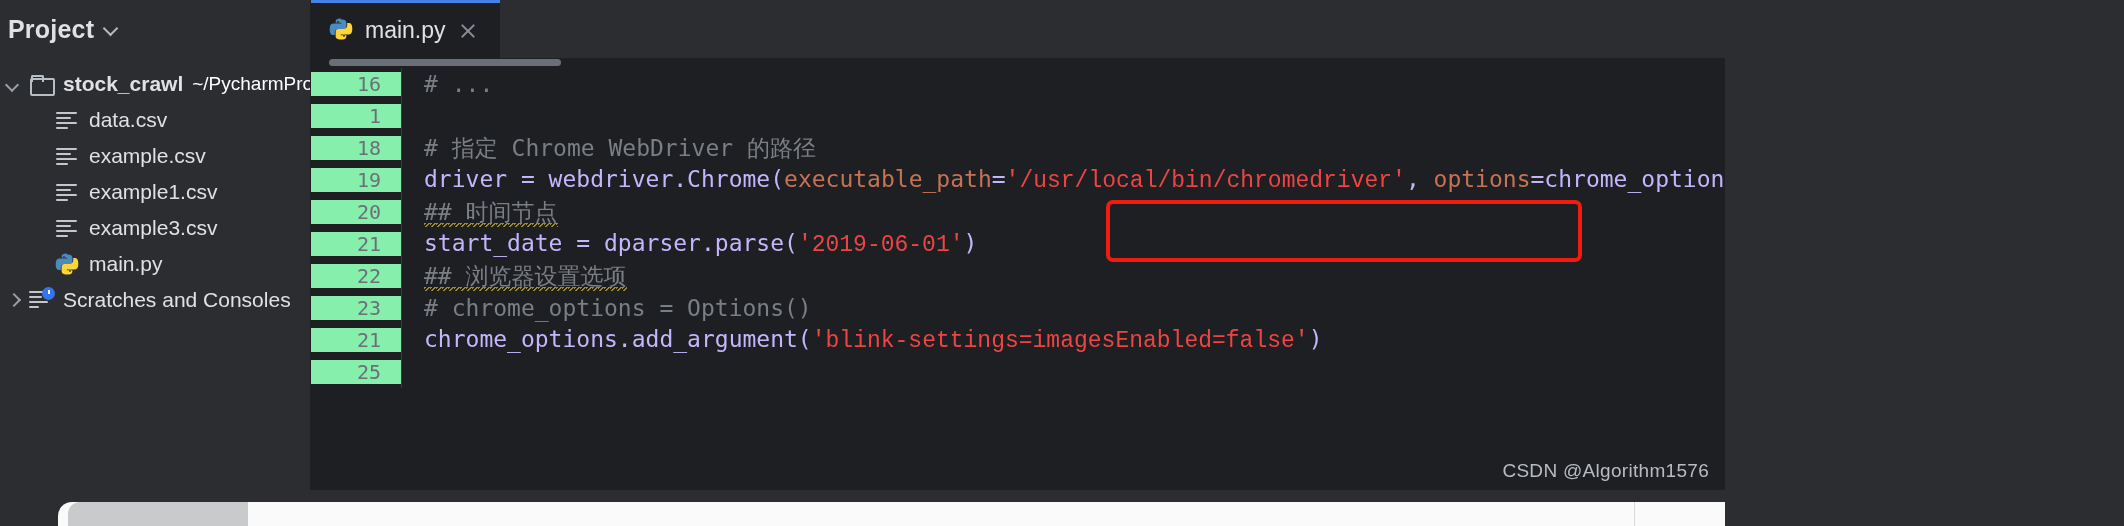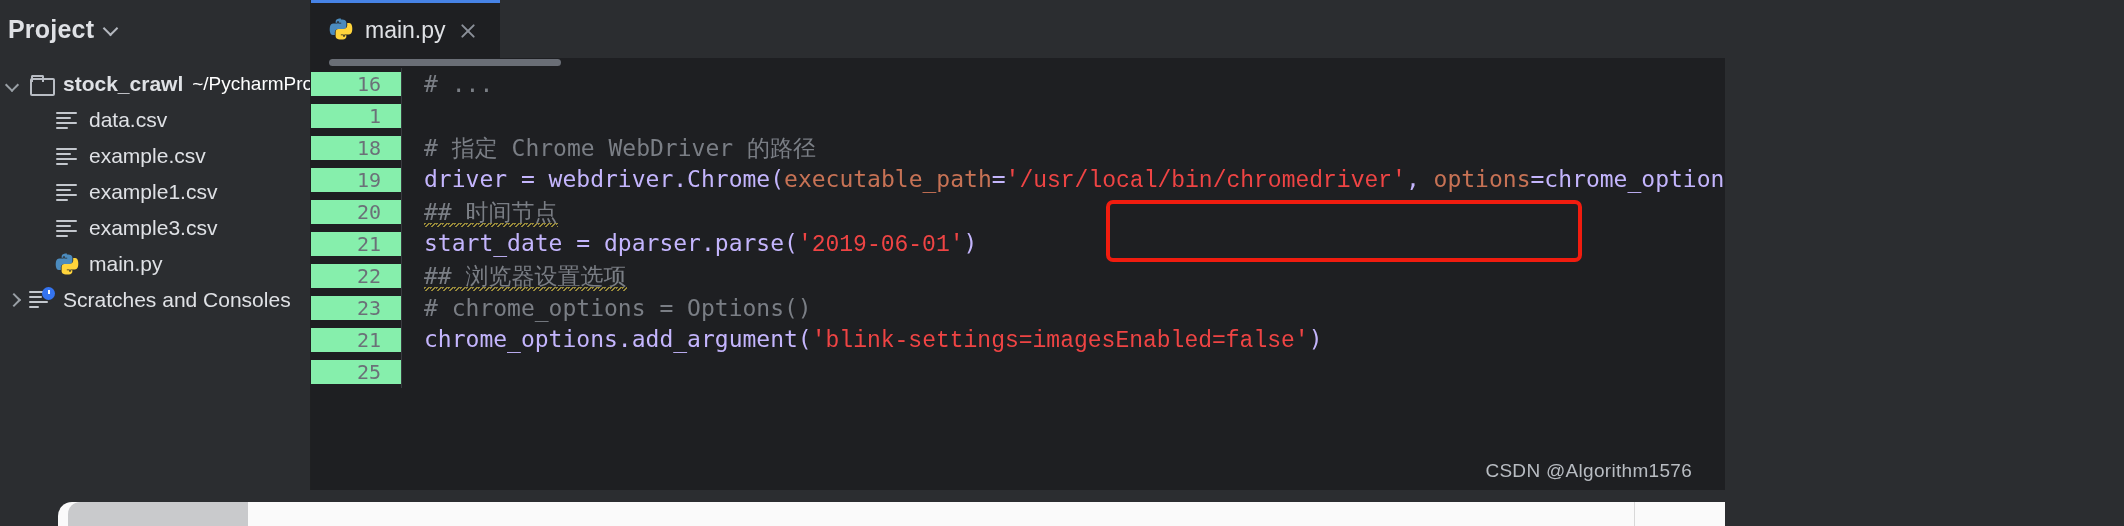--- a/index.html
+++ b/index.html
@@ -247,21 +247,21 @@
   }
   .bottom-white .grey-chip {
     position: absolute; left: 10px; top: 0; bottom: 0; width: 180px;
     background: #c9cacc; border-top-left-radius: 12px;
   }
   .bottom-white .vline {
     position: absolute; right: 90px; top: 0; bottom: 0; width: 1px; background: #d8d8d8;
   }
   .watermark {
     position: absolute;
-    right: 33px; bottom: 44px;
+    right: 16px; bottom: 44px;
     color: #b8bcc2;
     font-size: 19px;
     letter-spacing: .3px;
     z-index: 9;
   }
   .sidebar-edge {
     position: absolute; right: 0; top: 0; bottom: 0; width: 1px; background: #1f2022;
   }
 </style>
 </head>

